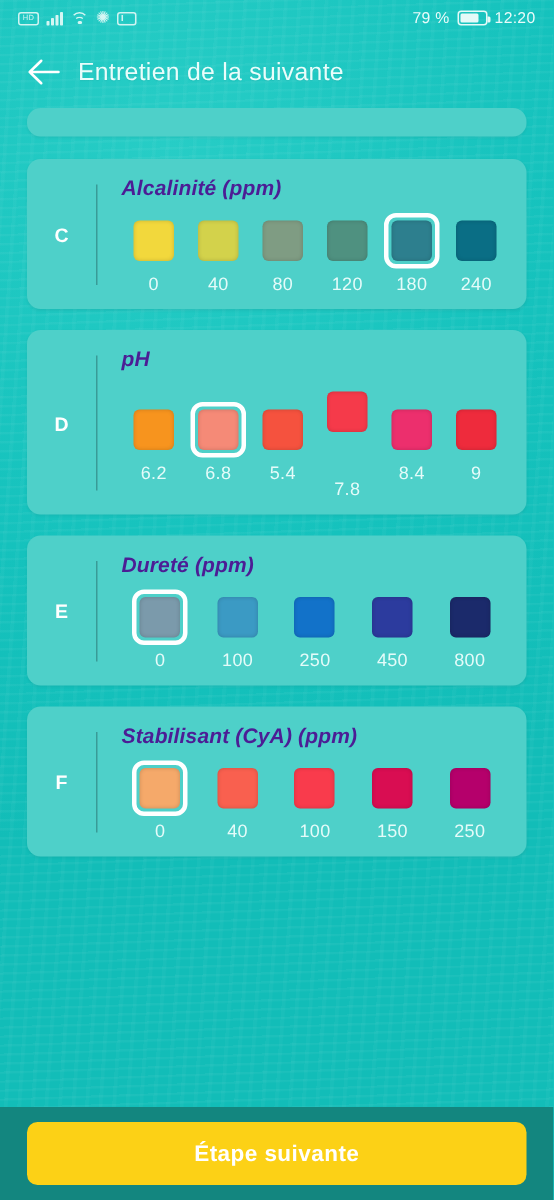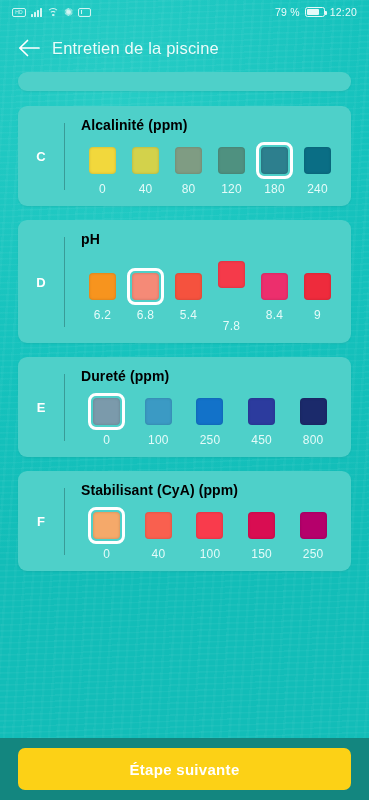--- a/index.html
+++ b/index.html
@@ -93,22 +93,22 @@
     flex:0 0 46px;
     display:flex; align-items:center; justify-content:center;
     font-size:13px; font-weight:700; color:#ffffff;
   }
   .divider {
     width:1px; background:rgba(34,90,92,.45);
     margin:6px 0 6px 0; flex:0 0 1px;
   }
   .body { flex:1 1 auto; padding:0 12px 0 16px; min-width:0; }
   .card-title {
-    font-size:14px; font-weight:700; color:#000000; letter-spacing:.1px;
-    margin-bottom:9px; white-space:nowrap;
+    font-size:14px; font-weight:700; color:#4c1d95; letter-spacing:.1px;
+    margin-bottom:9px; white-space:nowrap;font-style:italic;
   }
   .swatches { display:flex; align-items:center; }
   .cell { display:flex; flex-direction:column; align-items:center; }
   .ring {
     width:37px; height:37px; border-radius:8px;
     display:flex; align-items:center; justify-content:center;
     border:3px solid transparent;
     cursor:pointer;
   }
   .ring.selected { border-color:#ffffff; }
@@ -165,21 +165,21 @@
       <span>12:20</span>
     </div>
   </div>
 
   <div class="appbar">
     <div class="back">
       <svg width="22" height="18" viewBox="0 0 22 18" aria-hidden="true">
         <path d="M9.5 1.5 L1.8 9 L9.5 16.5 M1.8 9 H21" fill="none" stroke="#ffffff" stroke-width="1.7" stroke-linecap="round" stroke-linejoin="round"></path>
       </svg>
     </div>
-    <div class="title">Entretien de la piscine</div>
+    <div class="title">Entretien de la suivante</div>
   </div>
 
 
   <div class="list">
       <div class="card partial" style="background: rgb(78, 208, 201);">
         <div class="letter"></div>
         <div class="divider"></div>
         <div class="body"></div>
       </div>
       <div class="card full" style="background: rgb(78, 208, 201);">

